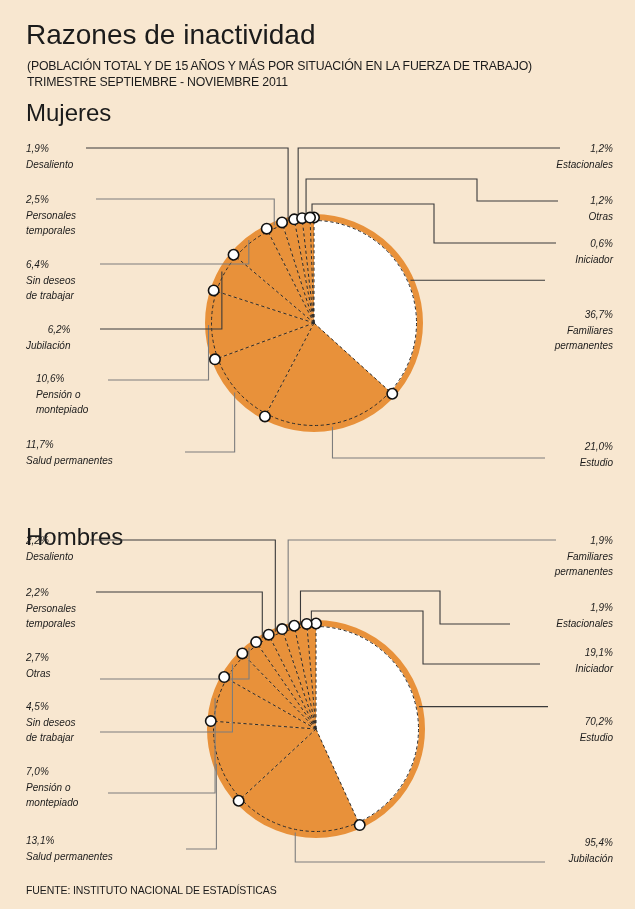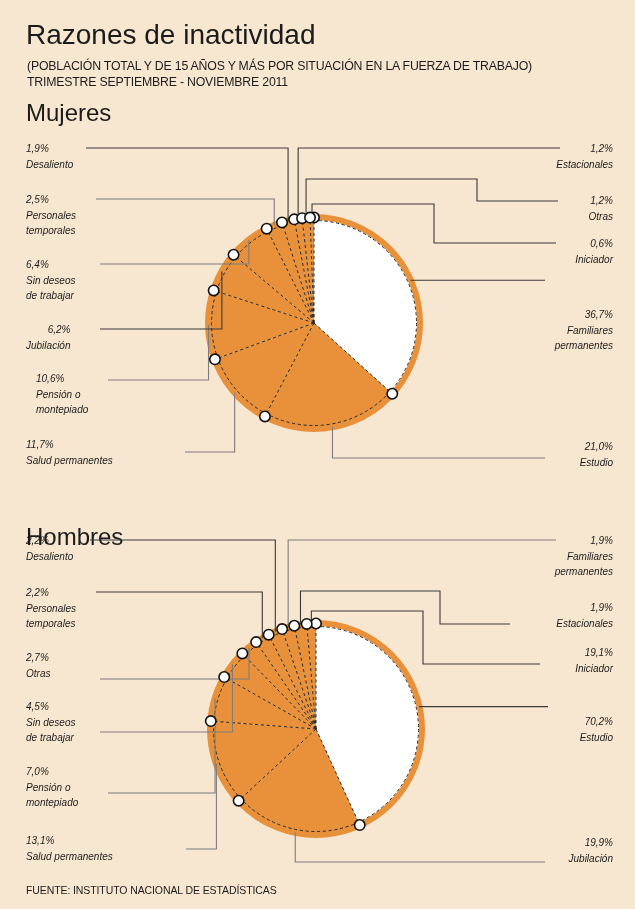--- a/index.html
+++ b/index.html
@@ -166,21 +166,21 @@
   </div>
   <div class="lbl right" style="right:22px;top:634px;">
     <span class="pct">19,1%</span>
     <span class="nm">Iniciador</span>
   </div>
   <div class="lbl right" style="right:22px;top:703px;">
     <span class="pct">70,2%</span>
     <span class="nm">Estudio</span>
   </div>
   <div class="lbl right" style="right:22px;top:824px;">
-    <span class="pct">19,9%</span>
+    <span class="pct">95,4%</span>
     <span class="nm">Jubilación</span>
   </div>
 
   <div class="footer">FUENTE: INSTITUTO NACIONAL DE ESTADÍSTICAS</div>
 
   <svg class="overlay" viewBox="0 0 635 909">
     <g id="pie-women">
         <path d="M 314 312 L 314 208 A 104 104 0 0 1 391.14114436482885 381.7512999598189 Z" class="slice-white"></path>
         <path d="M 314 312 L 391.14114436482885 381.7512999598189 A 104 104 0 0 1 265.62428787994435 404.06405637857534 Z" class="slice-orange"></path>
         <path d="M 314 312 L 265.62428787994435 404.06405637857534 A 104 104 0 0 1 216.3716788039971 347.8428640101498 Z" class="slice-orange"></path>

